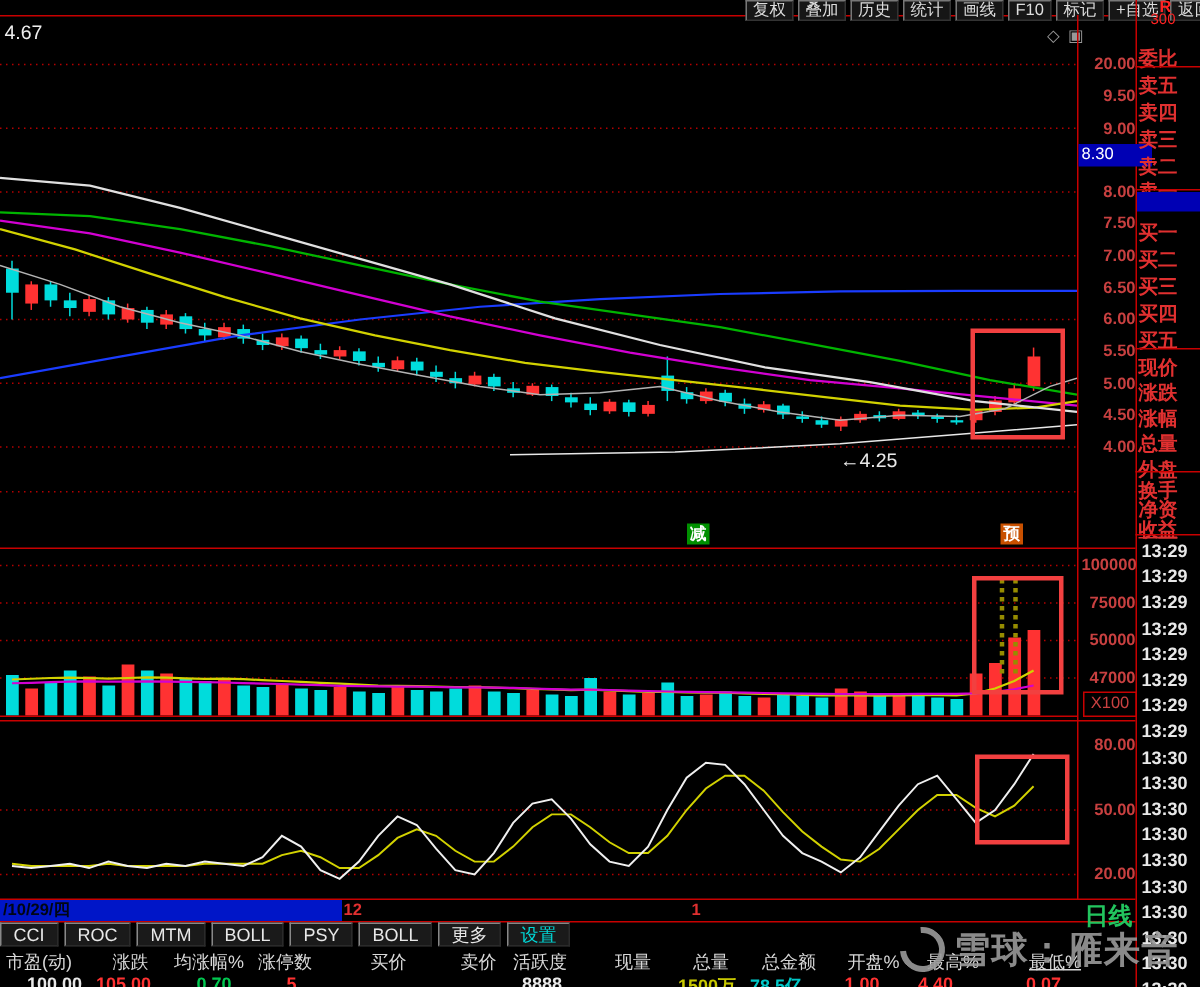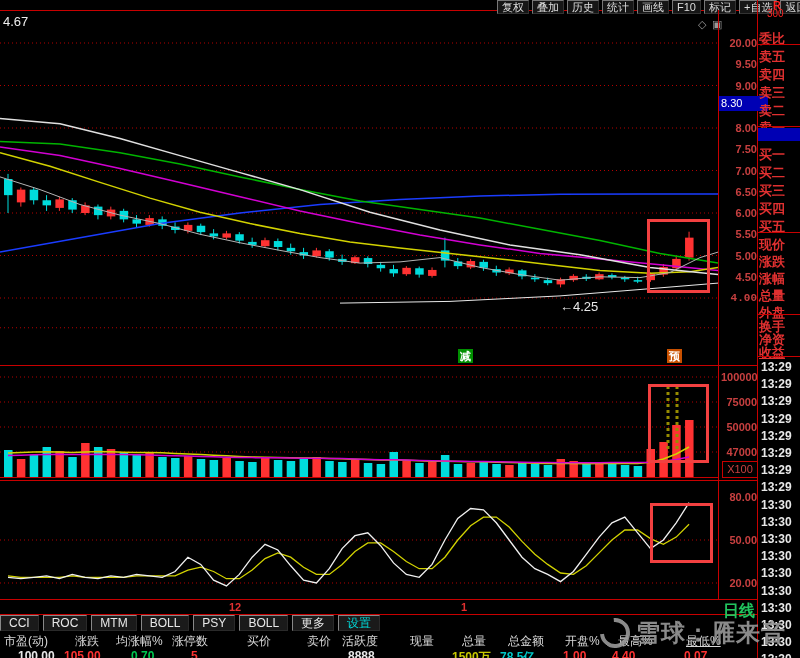--- a/index.html
+++ b/index.html
@@ -279,21 +279,21 @@
       <div class="ax ax-r" style="left: 721px; top: 58.25px;">9.50</div>
       <div class="ax ax-r" style="left: 721px; top: 79.5px;">9.00</div>
       <div class="ax ax-r" style="left: 721px; top: 122px;">8.00</div>
       <div class="ax ax-r" style="left: 721px; top: 143.25px; text-align: right;">7.50</div>
       <div class="ax ax-r" style="left: 721px; top: 164.5px;">7.00</div>
       <div class="ax ax-r" style="left: 721px; top: 185.75px;">6.50</div>
       <div class="ax ax-r" style="left: 721px; top: 207px;">6.00</div>
       <div class="ax ax-r" style="left: 721px; top: 228.25px;">5.50</div>
       <div class="ax ax-r" style="left: 721px; top: 249.5px;">5.00</div>
       <div class="ax ax-r" style="left: 721px; top: 270.75px;">4.50</div>
-      <div class="ax ax-r" style="left: 721px; top: 292px; font-family: Liberation Mono, monospace;">4.00</div>
+      <div class="ax ax-r" style="left: 721px; top: 292px;">4.00</div>
     </div>
   <div id="price-marker">8.30</div>
   <div id="vol-labels">
       <div class="ax ax-r" style="left: 721px; top: 371px;">100000</div>
       <div class="ax ax-r" style="left: 721px; top: 396px;">75000</div>
       <div class="ax ax-r" style="left: 721px; top: 421px;">50000</div>
       <div class="ax ax-r" style="left: 721px; top: 446px;">47000</div>
     </div>
   <div id="vol-unit">X100</div>
   <div id="osc-labels">
@@ -350,20 +350,21 @@
       <div class="sb-time" style="top: 635.2px;">13:30</div>
       <div class="sb-time" style="top: 652.4px;">13:30</div>
     </div>
   <div class="abs" style="left:758px;top:128px;width:42px;height:13px;background:#0000b4;"></div>
   <div class="redline" style="left:757px;top:44px;width:43px;height:1px;"></div>
   <div class="redline" style="left:757px;top:126px;width:43px;height:1px;"></div>
   <div class="redline" style="left:757px;top:232px;width:43px;height:1px;"></div>
   <div class="redline" style="left:757px;top:314px;width:43px;height:1px;"></div>
   <div class="redline" style="left:757px;top:356px;width:43px;height:1px;"></div>
 
+  <div id="date-box">/10/29/四</div>
   <div id="month-labels">
       <div class="month-lab" style="left: 229px;">12</div>
       <div class="month-lab" style="left: 461px;">1</div>
     </div>
   <div id="period-lab">日线</div>
 
   <div id="ind-toolbar">
       <button class="ind-btn">CCI</button>
       <button class="ind-btn">ROC</button>
       <button class="ind-btn">MTM</button>

